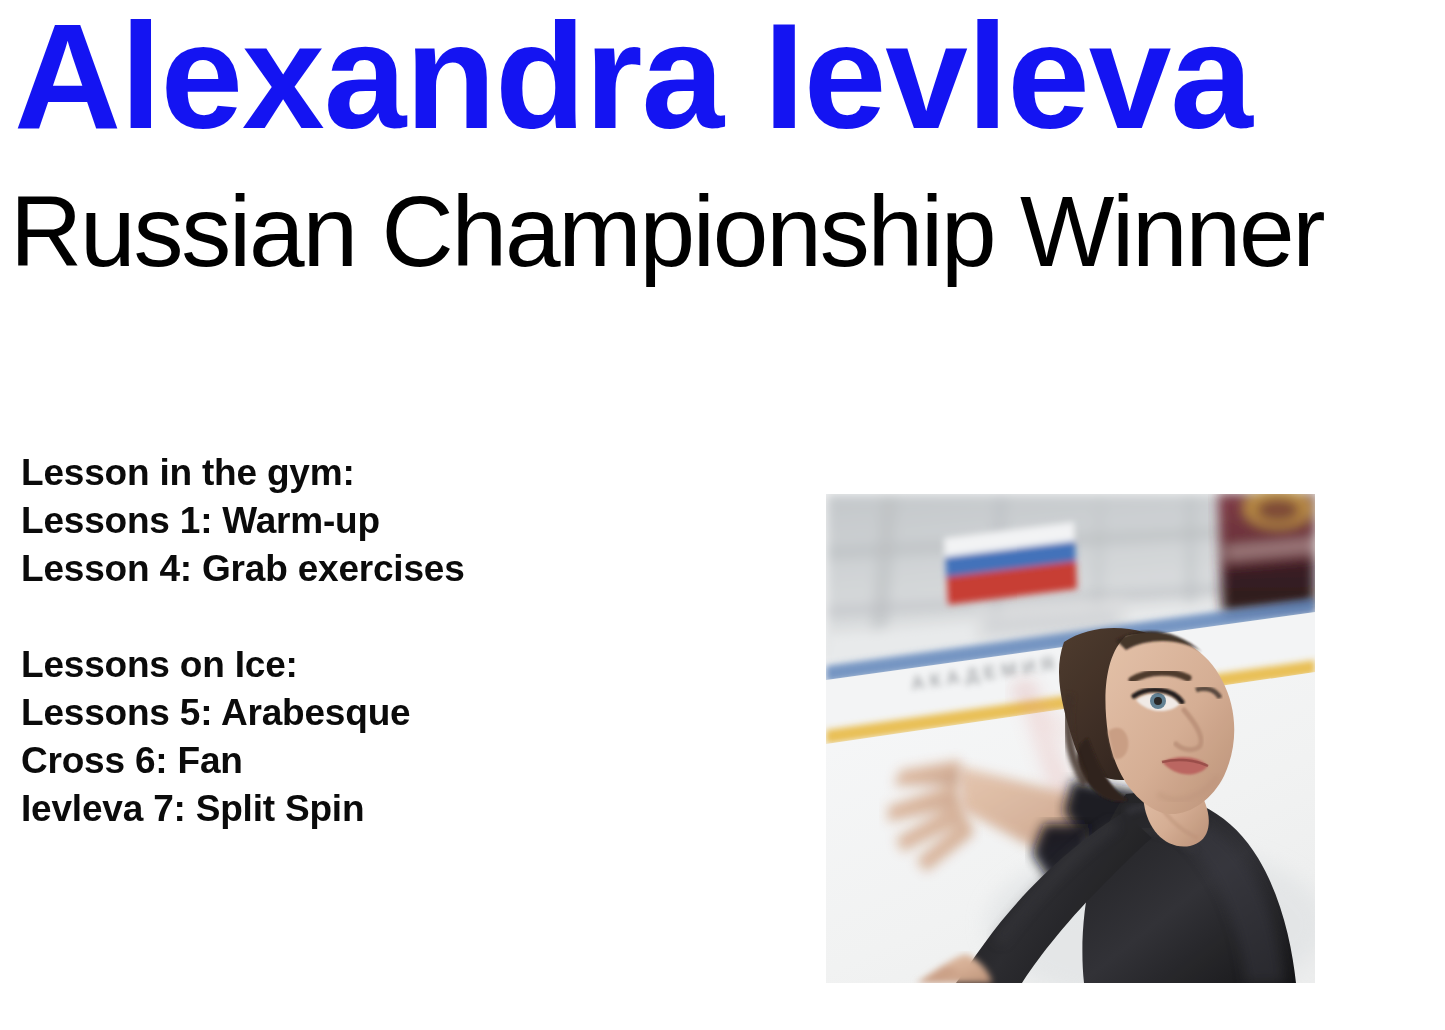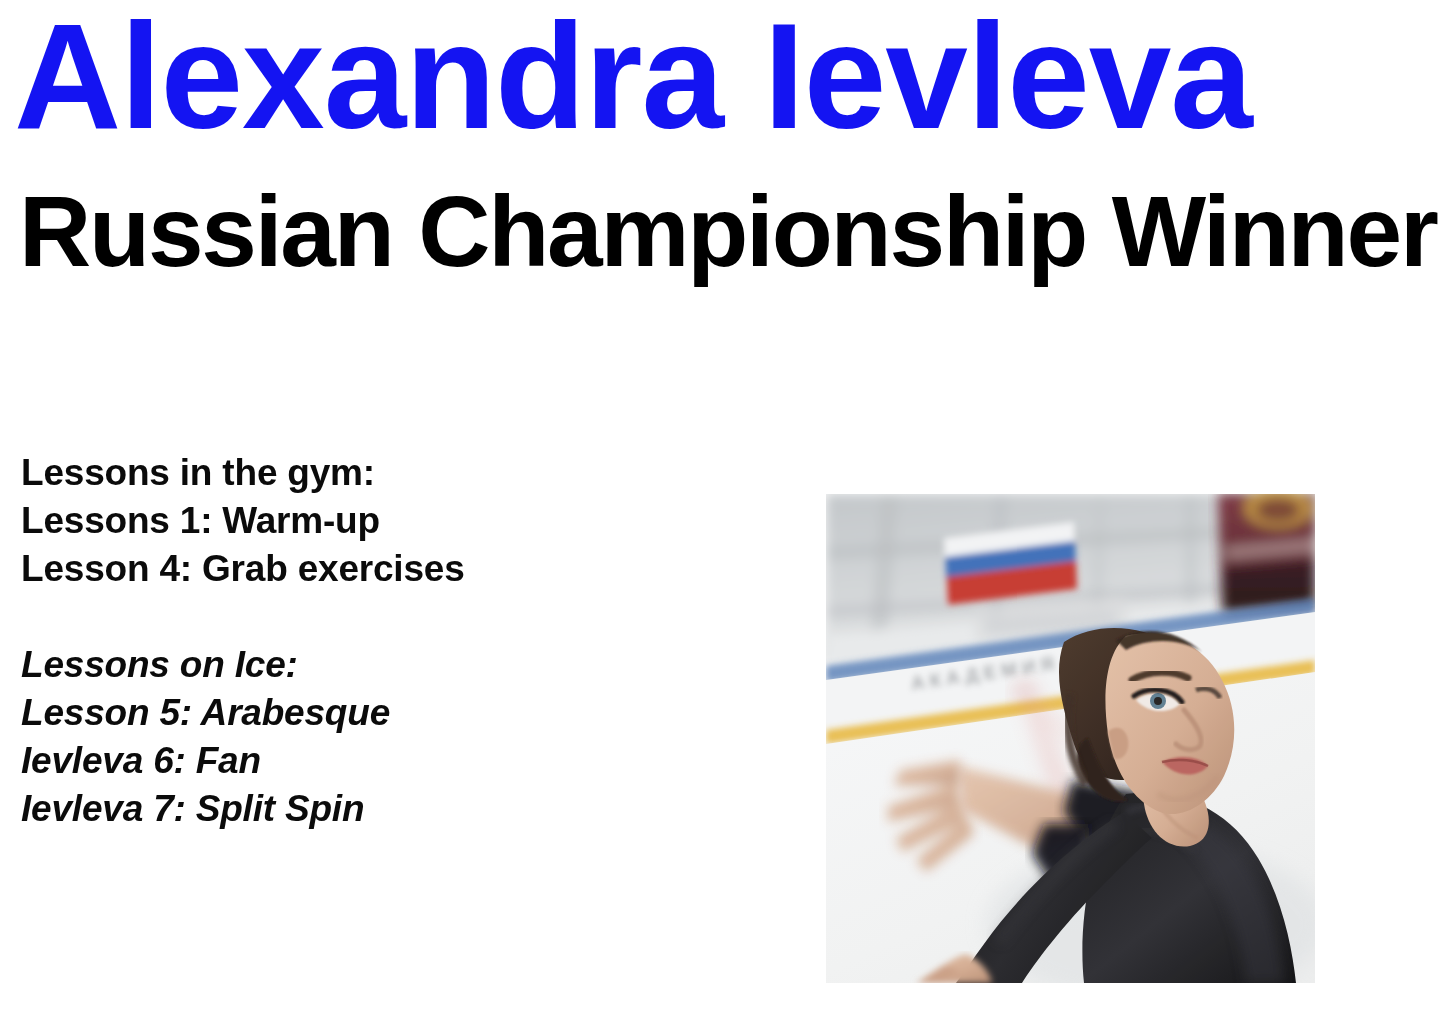--- a/index.html
+++ b/index.html
@@ -34,24 +34,24 @@
     line-height: 160px;
     letter-spacing: -1px;
     color: #1414f2;
     white-space: nowrap;
     transform: scaleX(0.99);
     transform-origin: left top;
   }
 
   .subtitle {
     position: absolute;
-    left: 19px;
+    left: 10px;
     top: 175px;
     font-family: "Liberation Sans", "DejaVu Sans", sans-serif;
-    font-weight: 700;
+    font-weight: 400;
     font-size: 100px;
     line-height: 112px;
     letter-spacing: -2.2px;
     color: #000000;
     white-space: nowrap;
     transform: scaleX(1.0);
     transform-origin: left top;
   }
 
   
@@ -65,21 +65,20 @@
     font-family: "Liberation Sans", "DejaVu Sans", sans-serif;
     font-weight: 700;
     font-size: 37px;
     line-height: 48px;
     color: #0b0b0b;
     white-space: nowrap;
     letter-spacing: -0.2px;
   }
   .lesson-group + .lesson-group {
     margin-top: 48px;
-    font-style: italic;
   }
 
   
   .photo {
     position: absolute;
     left: 826px;
     top: 494px;
     width: 489px;
     height: 489px;
     overflow: hidden;
@@ -96,29 +95,29 @@
 <body>
 
 <div class="heading-block">
   <div class="title" style="color: rgb(20, 20, 242);">Alexandra Ievleva</div>
   <div class="subtitle" style="color: rgb(0, 0, 0);">Russian Championship Winner</div>
 </div>
 
 <div class="lessons">
 
   <div class="lesson-group">
-    <div class="lesson-line">Lessons in the gym:</div>
+    <div class="lesson-line">Lesson in the gym:</div>
     <div class="lesson-line">Lessons 1: Warm-up</div>
     <div class="lesson-line">Lesson 4: Grab exercises</div>
   </div>
 
   <div class="lesson-group">
     <div class="lesson-line">Lessons on Ice:</div>
-    <div class="lesson-line">Lesson 5: Arabesque</div>
-    <div class="lesson-line">Ievleva 6: Fan</div>
+    <div class="lesson-line">Lessons 5: Arabesque</div>
+    <div class="lesson-line">Cross 6: Fan</div>
     <div class="lesson-line">Ievleva 7: Split Spin</div>
   </div>
 
 </div>
 
 <div class="photo">
   <div class="photo-inner">
     <svg viewBox="0 0 489 489" preserveAspectRatio="xMidYMid slice">
       <defs>
         <linearGradient id="ceilGrad" x1="0" y1="0" x2="0.3" y2="1">

